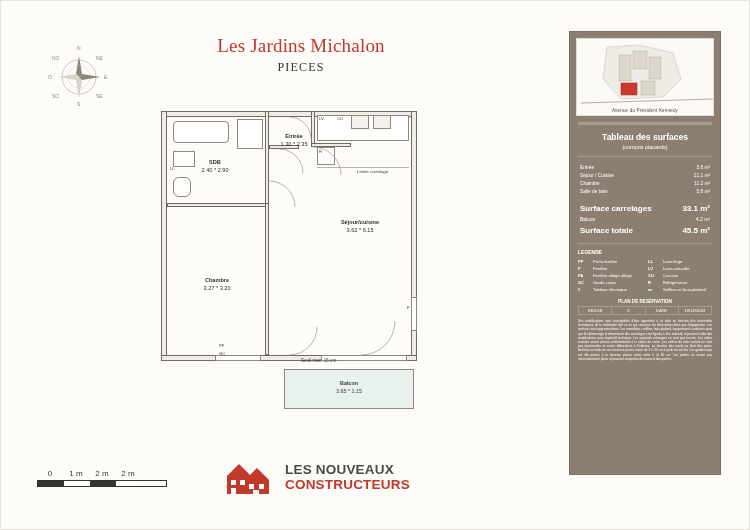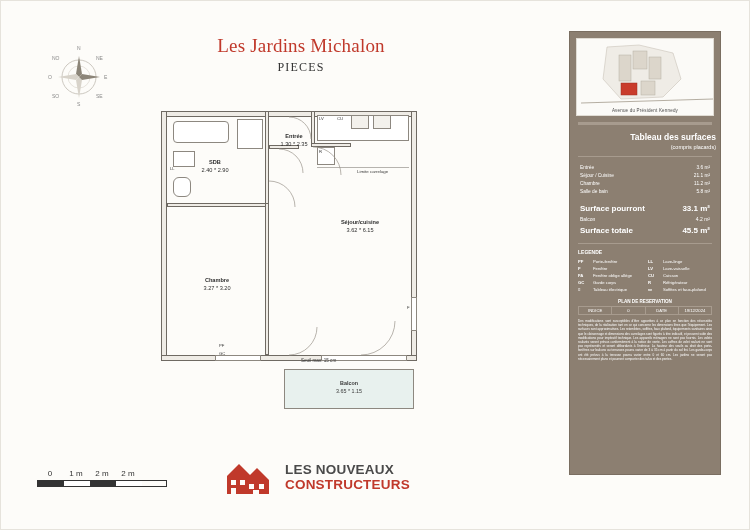--- a/index.html
+++ b/index.html
@@ -46,21 +46,21 @@
   .panel-map .cap {
     position:absolute; bottom:2px; left:0; right:0; text-align:center;
     font-size:4.5px; color:#4a4a4a; letter-spacing:0.2px;
   }
   .panel-addr { text-align:center; font-size:7.5px; line-height:11px; font-weight:bold; padding:4px 4px 6px; }
   .rule { height:1px; background:#a79b8e; margin:0 8px; }
   .panel-apt { text-align:center; padding:7px 4px; }
   .panel-apt .l1 { font-size:8.5px; font-weight:bold; }
   .panel-apt .l2 { font-size:8px; font-weight:bold; margin-top:2px; }
   .panel-bat { text-align:center; font-size:7.5px; font-weight:bold; padding:7px 4px; }
-  .panel-tab-title { text-align:right; padding:7px 4px 6px; }
+  .panel-tab-title { text-align:center; padding:7px 4px 6px; }
   .panel-tab-title .t { font-size:8.5px; font-weight:bold; }
   .panel-tab-title .s { font-size:5.5px; margin-top:2px; }
 
   .surf { padding:7px 10px 2px; }
   .surf-row { display:flex; justify-content:space-between; font-size:4.8px; line-height:8px; }
   .surf-tot { display:flex; justify-content:space-between; font-size:8px; font-weight:bold; padding:6px 10px 0; }
   .surf-mid { display:flex; justify-content:space-between; font-size:5px; padding:3px 10px 0; }
 
   .legend { padding:5px 8px 0; }
   .legend-title { font-size:5px; font-weight:bold; margin-bottom:3px; }
@@ -249,21 +249,21 @@
         <span>Chambre</span>
         <span>11.2 m²</span>
       </div>
       <div class="surf-row">
         <span>Salle de bain</span>
         <span>5.8 m²</span>
       </div>
     </div>
 
     <div class="surf-tot">
-      <span>Surface pourront</span>
+      <span>Surface carrelages</span>
       <span>33.1 m²</span>
     </div>
     <div class="surf-mid">
       <span>Balcon</span>
       <span>4.2  m²</span>
     </div>
     <div class="surf-tot" style="padding-top:4px;">
       <span>Surface totale</span>
       <span>45.5 m²</span>
     </div>

